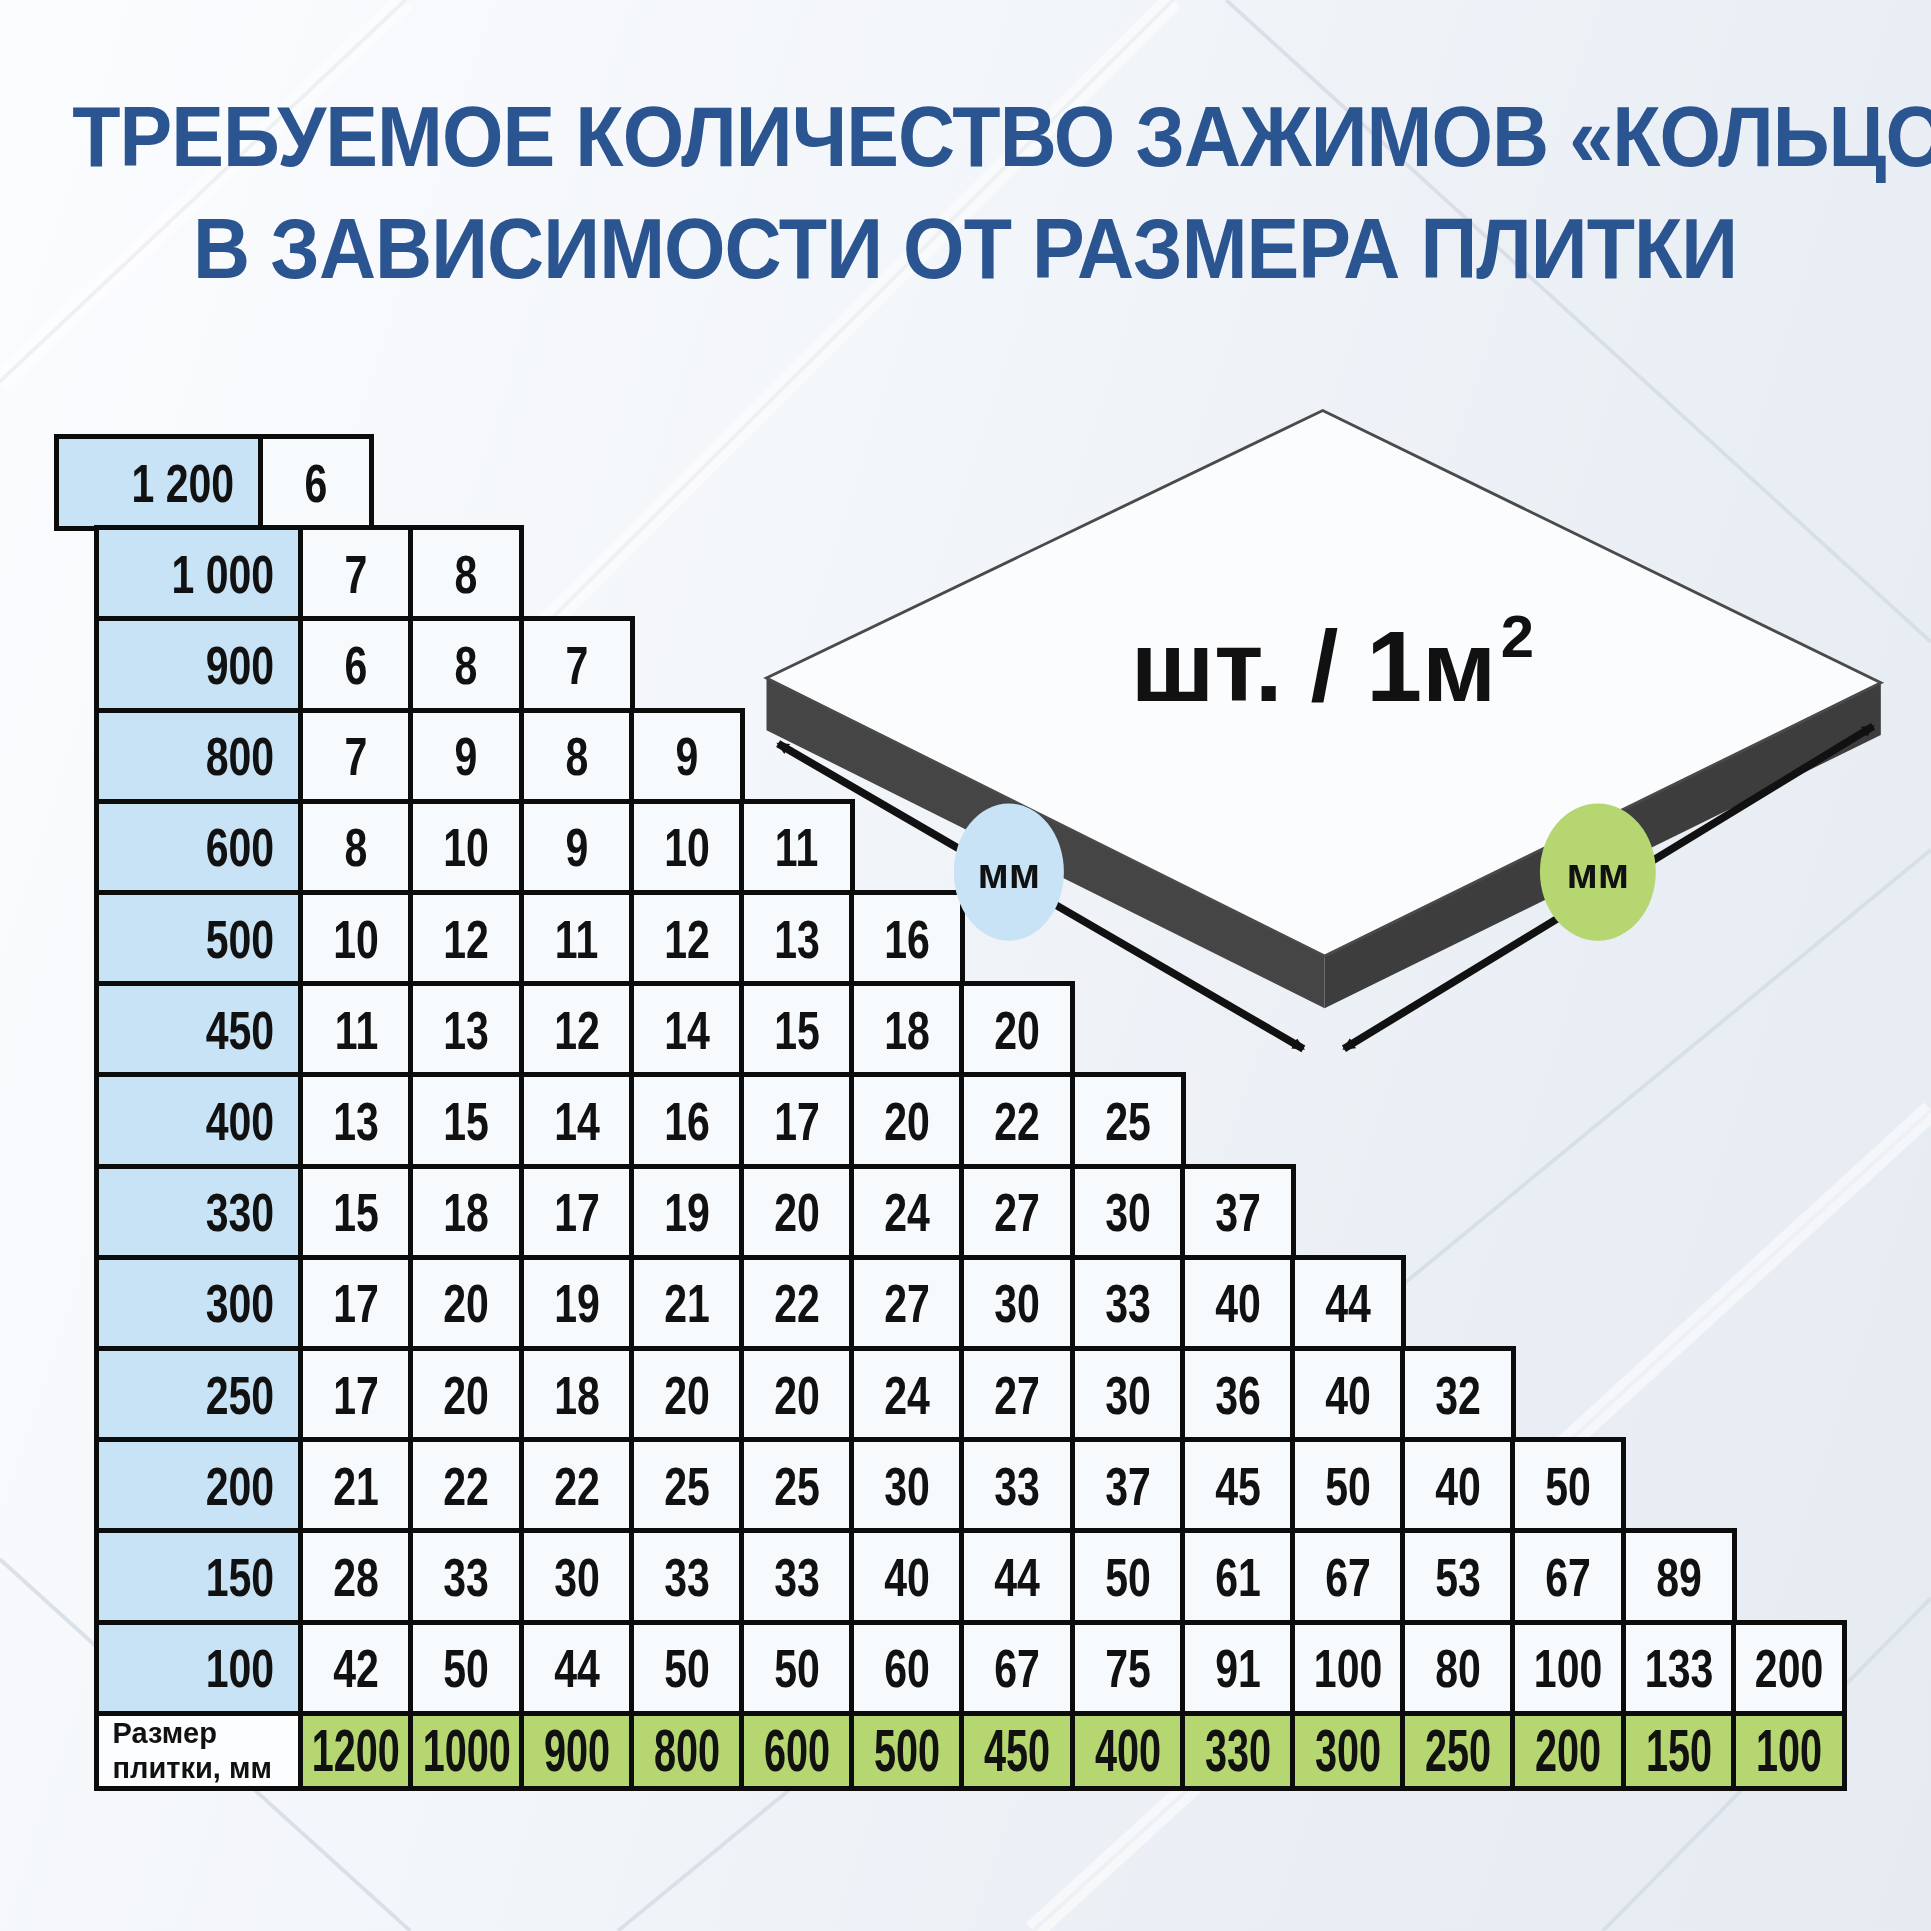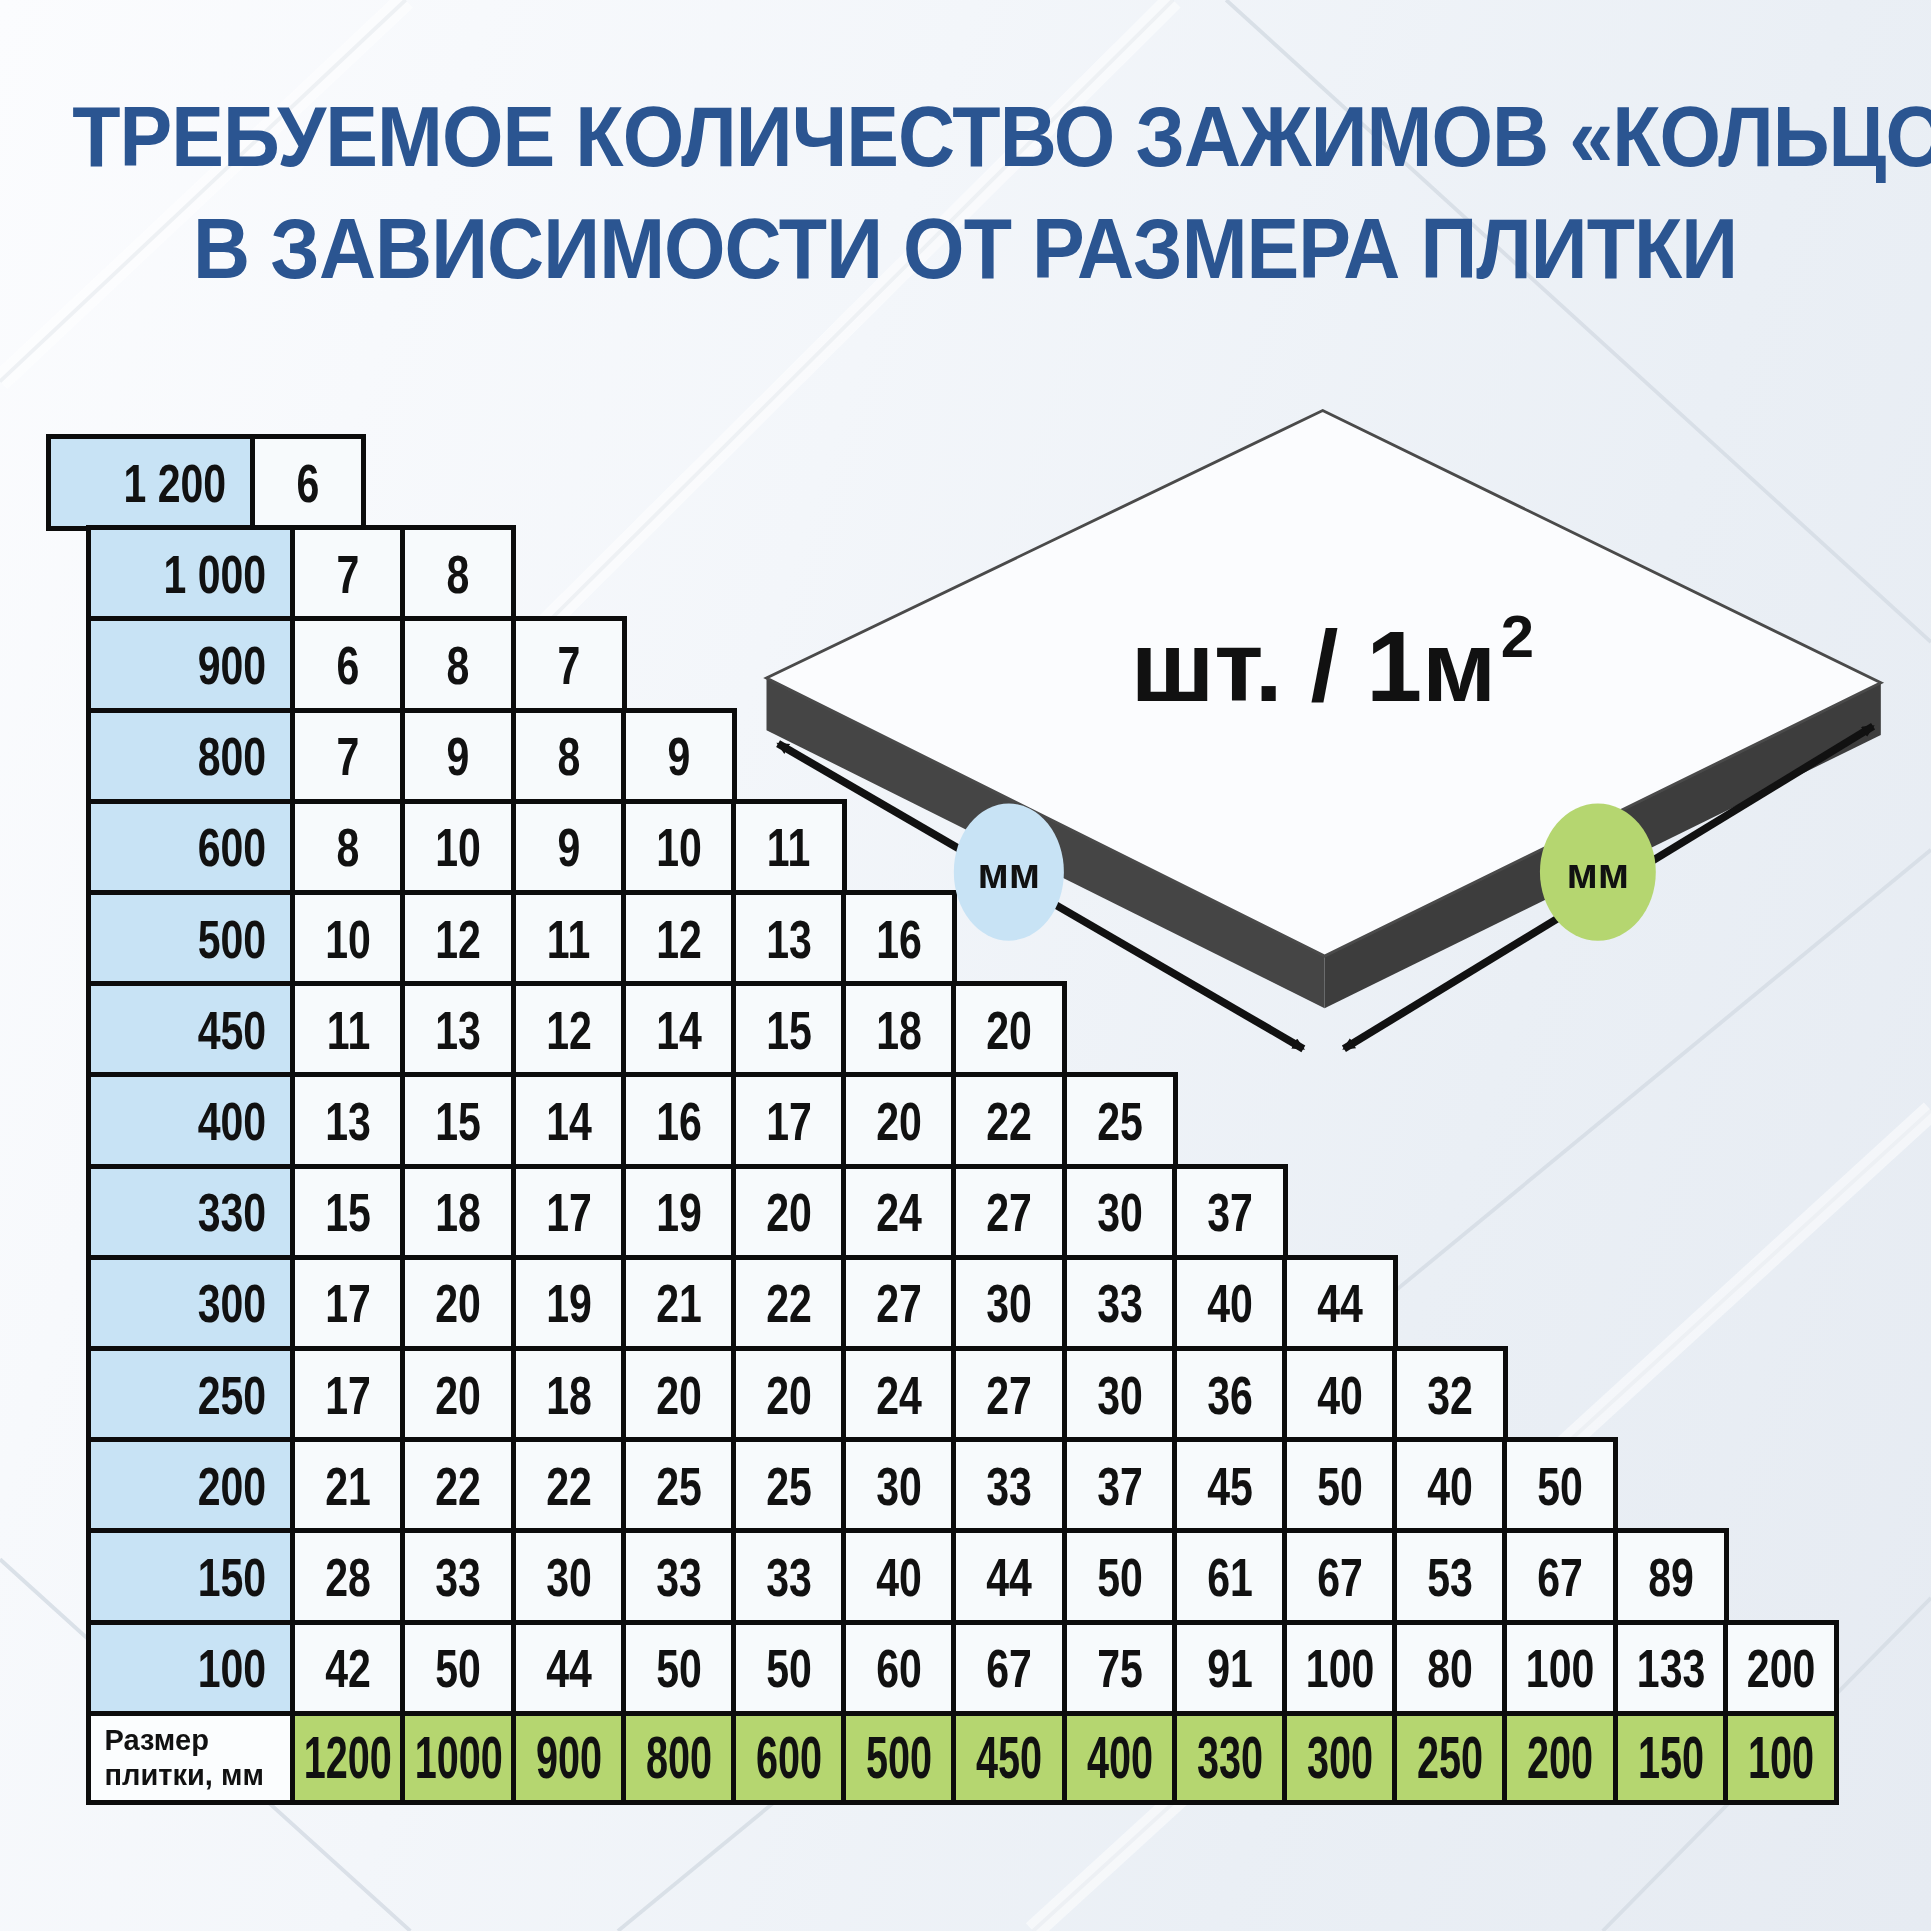--- a/index.html
+++ b/index.html
@@ -12,41 +12,41 @@
   }
   .bglines{position:absolute;left:0;top:0;}
   
   .title{
     position:absolute;left:0;top:81px;width:1931px;
     text-align:center;color:#2b5591;font-weight:bold;
     font-size:85px;line-height:1.32;white-space:nowrap;
   }
   .title .tline{display:inline-block;transform:scaleX(0.93);letter-spacing:-1px;}
   
-  .tbl{position:absolute;left:46px;top:434px;}
+  .tbl{position:absolute;left:54px;top:434px;}
   .t-row{display:flex;}
   .t-row + .t-row{margin-top:-5.8px;padding-left:40px;}
   .cell{
     box-sizing:border-box;height:97px;
     border:5.8px solid #0c0c0c;
     display:flex;align-items:center;justify-content:center;
     background:#f7fafc;
   }
   .cell + .cell{margin-left:-5.8px;}
   .cell.h{
     width:210px;background:#c8e3f5;
     justify-content:flex-end;padding-right:25px;
   }
   .cell.v{width:116px;}
   .num{
     display:inline-block;font-weight:bold;font-size:54px;color:#111;
     transform:scaleX(0.76);transform-origin:50% 50%;white-space:nowrap;
   }
   .cell.h .num{transform-origin:100% 50%;}
-  .t-foot .cell{height:94px;}
+  .t-foot .cell{height:80px;}
   .t-foot .corner{
     width:210px;background:#fbfdfe;
     flex-direction:column;align-items:flex-start;justify-content:center;
     padding-left:13.5px;
   }
   .corner-line{font-weight:bold;font-size:29px;color:#111;line-height:1.2;}
   .t-foot .g{width:116px;background:#b5d670;}
   .t-foot .num{font-size:60px;transform:scaleX(0.66);}
   
   .illus{position:absolute;left:724px;top:367px;}

